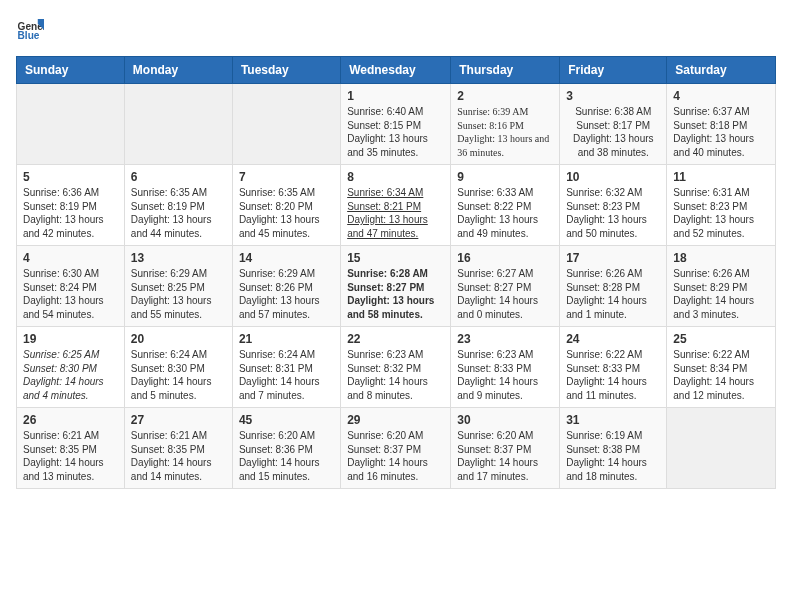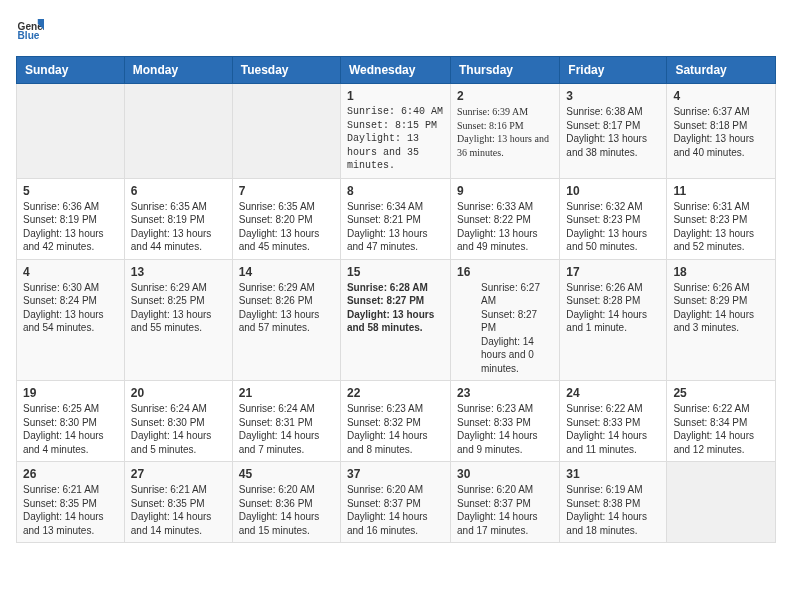--- a/index.html
+++ b/index.html
@@ -119,33 +119,33 @@
       </tr>
   </thead>
   <tbody id="calendar-body">
 
   <tr>
         <td class="empty-cell"></td>
         <td class="empty-cell"></td>
         <td class="empty-cell"></td>
         <td>
           <span class="day-number">1</span>
-          <div class="day-info" style="white-space: pre-line; font-family: Liberation Mono, monospace;">Sunrise: 6:40 AM
+          <div class="day-info" style="white-space: pre-line;">Sunrise: 6:40 AM
 Sunset: 8:15 PM
 Daylight: 13 hours and 35 minutes.</div>
         </td>
         <td>
           <span class="day-number">2</span>
           <div class="day-info" style="white-space: pre-line; font-family: Liberation Serif, serif;">Sunrise: 6:39 AM
 Sunset: 8:16 PM
 Daylight: 13 hours and 36 minutes.</div>
         </td>
         <td>
           <span class="day-number">3</span>
-          <div class="day-info" style="white-space: pre-line;">Sunrise: 6:38 AM
+          <div class="day-info" style="white-space: pre-line; text-align: center;">Sunrise: 6:38 AM
 Sunset: 8:17 PM
 Daylight: 13 hours and 38 minutes.</div>
         </td>
         <td>
           <span class="day-number">4</span>
           <div class="day-info" style="white-space: pre-line;">Sunrise: 6:37 AM
 Sunset: 8:18 PM
 Daylight: 13 hours and 40 minutes.</div>
         </td>
       </tr>
@@ -163,21 +163,21 @@
 Daylight: 13 hours and 44 minutes.</div>
         </td>
         <td>
           <span class="day-number">7</span>
           <div class="day-info" style="white-space: pre-line;">Sunrise: 6:35 AM
 Sunset: 8:20 PM
 Daylight: 13 hours and 45 minutes.</div>
         </td>
         <td>
           <span class="day-number">8</span>
-          <div class="day-info" style="white-space: pre-line;">Sunrise: 6:34 AM
+          <div class="day-info" style="white-space: pre-line; text-decoration: underline;">Sunrise: 6:34 AM
 Sunset: 8:21 PM
 Daylight: 13 hours and 47 minutes.</div>
         </td>
         <td>
           <span class="day-number">9</span>
           <div class="day-info" style="white-space: pre-line;">Sunrise: 6:33 AM
 Sunset: 8:22 PM
 Daylight: 13 hours and 49 minutes.</div>
         </td>
         <td>
@@ -213,41 +213,41 @@
 Daylight: 13 hours and 57 minutes.</div>
         </td>
         <td>
           <span class="day-number">15</span>
           <div class="day-info" style="white-space: pre-line; font-weight: bold;">Sunrise: 6:28 AM
 Sunset: 8:27 PM
 Daylight: 13 hours and 58 minutes.</div>
         </td>
         <td>
           <span class="day-number">16</span>
-          <div class="day-info" style="white-space: pre-line; margin-left: 24px;">Sunrise: 6:27 AM
+          <div class="day-info" style="white-space: pre-line;">Sunrise: 6:27 AM
 Sunset: 8:27 PM
 Daylight: 14 hours and 0 minutes.</div>
         </td>
         <td>
           <span class="day-number">17</span>
           <div class="day-info" style="white-space: pre-line;">Sunrise: 6:26 AM
 Sunset: 8:28 PM
 Daylight: 14 hours and 1 minute.</div>
         </td>
         <td>
           <span class="day-number">18</span>
           <div class="day-info" style="white-space: pre-line;">Sunrise: 6:26 AM
 Sunset: 8:29 PM
 Daylight: 14 hours and 3 minutes.</div>
         </td>
       </tr>
       <tr>
         <td>
           <span class="day-number">19</span>
-          <div class="day-info" style="white-space: pre-line;">Sunrise: 6:25 AM
+          <div class="day-info" style="white-space: pre-line; font-style: italic;">Sunrise: 6:25 AM
 Sunset: 8:30 PM
 Daylight: 14 hours and 4 minutes.</div>
         </td>
         <td>
           <span class="day-number">20</span>
           <div class="day-info" style="white-space: pre-line;">Sunrise: 6:24 AM
 Sunset: 8:30 PM
 Daylight: 14 hours and 5 minutes.</div>
         </td>
         <td>
@@ -294,21 +294,21 @@
 Sunset: 8:35 PM
 Daylight: 14 hours and 14 minutes.</div>
         </td>
         <td>
           <span class="day-number">45</span>
           <div class="day-info" style="white-space: pre-line;">Sunrise: 6:20 AM
 Sunset: 8:36 PM
 Daylight: 14 hours and 15 minutes.</div>
         </td>
         <td>
-          <span class="day-number">37</span>
+          <span class="day-number">29</span>
           <div class="day-info" style="white-space: pre-line;">Sunrise: 6:20 AM
 Sunset: 8:37 PM
 Daylight: 14 hours and 16 minutes.</div>
         </td>
         <td>
           <span class="day-number">30</span>
           <div class="day-info" style="white-space: pre-line;">Sunrise: 6:20 AM
 Sunset: 8:37 PM
 Daylight: 14 hours and 17 minutes.</div>
         </td>

